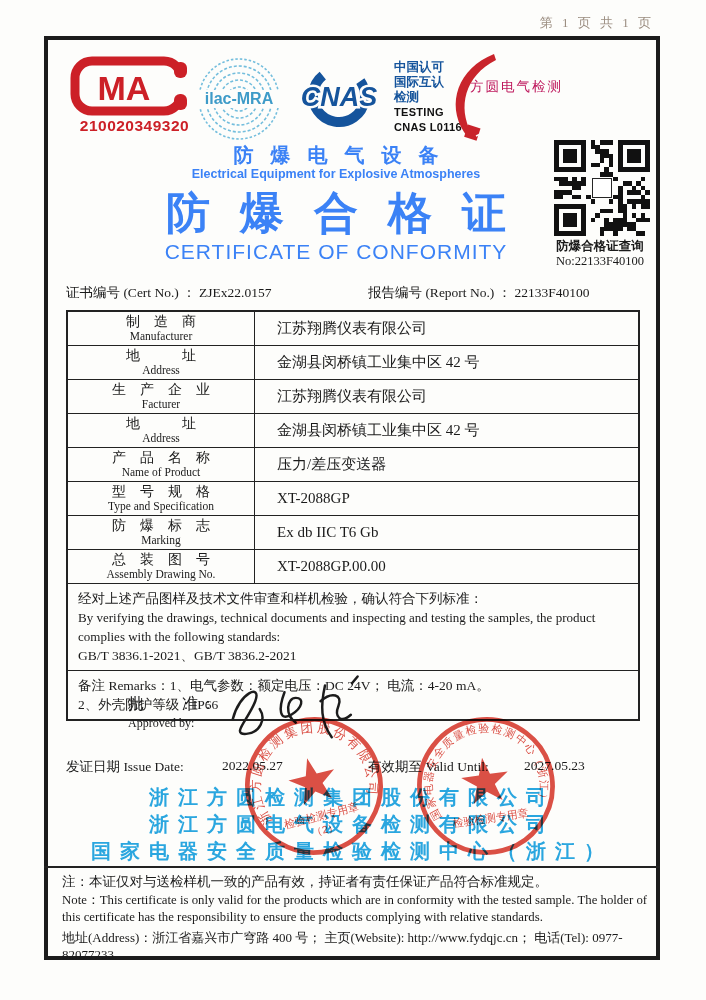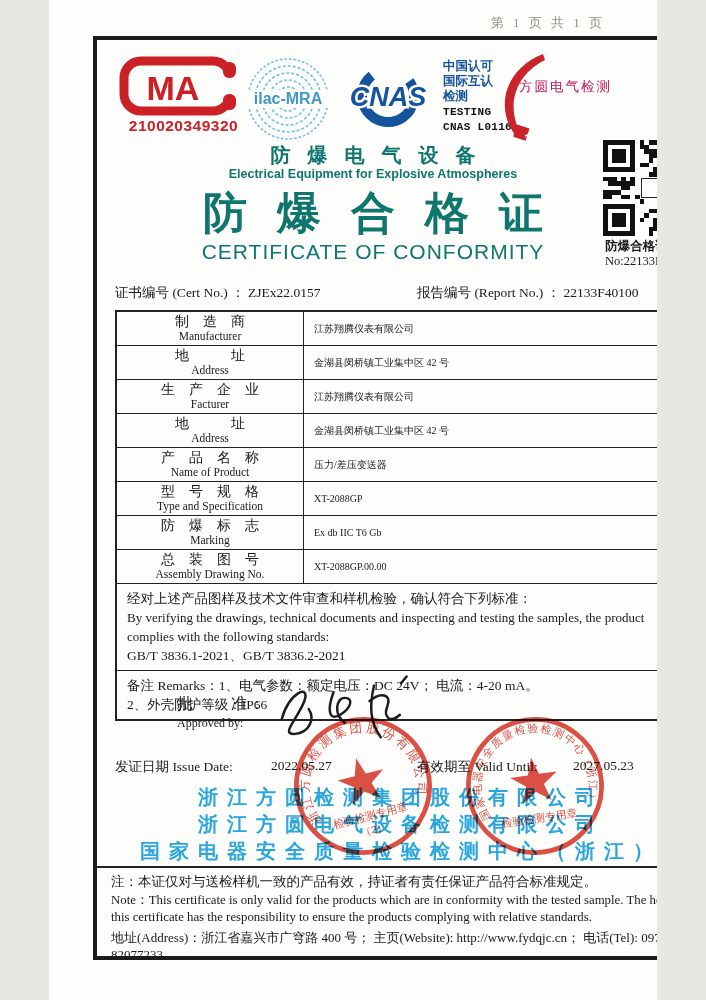--- a/index.html
+++ b/index.html
@@ -1,53 +1,53 @@
 <!DOCTYPE html>
 <html><head>
 <meta charset="utf-8">
 <style>
   html,body{margin:0;padding:0;background:#e9e7e2;}
   .page{
-    position:relative;width:608px;height:1000px;background:#fdfdfb;
+    position:relative;width:706px;height:1000px;background:#fdfdfb;
     font-family:"Liberation Serif","DejaVu Serif",serif;color:#1a1a1a;
     overflow:hidden;margin:0 auto;
   }
   .abs{position:absolute;}
   
   .pageno{top:14px;right:52px;font-size:13px;color:#9b8d80;letter-spacing:3px;}
   
   .frame{left:44px;top:36px;width:608px;height:916px;border:4px solid #1c1c1c;}
   
   .cma-num{left:62px;top:117px;width:145px;text-align:center;color:#cc2027;font-weight:bold;
     font-size:15.5px;font-family:"Liberation Sans",sans-serif;letter-spacing:.5px;}
-  .cnas-side{left:394px;top:60px;line-height:15px;font-family:Liberation Mono, monospace;}
+  .cnas-side{left:394px;top:60px;line-height:15px;font-family:Liberation Sans, sans-serif;}
   .cnas-side .zh{color:#15549c;font-size:12.5px;font-weight:bold;}
   .cnas-side .en{color:#111;font-size:11px;font-weight:bold;letter-spacing:.3px;}
   .fy-label{left:470px;top:78px;font-size:13.5px;color:#be185d;letter-spacing:2px;}
   
-  .tblock{left:44px;width:560px;text-align:center;color:#0f766e;}
+  .tblock{left:56px;width:560px;text-align:center;color:#3b82f6;}
   .t1{top:142px;font-size:20px;font-weight:bold;letter-spacing:17px;text-indent:17px;}
   .t2{top:167px;font-size:12.5px;font-weight:bold;font-family:"Liberation Sans",sans-serif;}
   .t3{top:184px;font-size:44px;font-weight:bold;letter-spacing:30px;text-indent:30px;}
   .t4{top:240px;font-size:21px;letter-spacing:1px;font-family:"Liberation Sans",sans-serif;}
   
   .qrwrap{left:550px;top:140px;width:100px;text-align:center;}
   .qr-caption{left:538px;top:238px;width:124px;text-align:center;font-size:12.5px;font-weight:bold;}
   .qr-number{left:538px;top:254px;width:124px;text-align:center;font-size:12.5px;}
   
   .certline{font-size:13.5px;top:284px;}
   .cl-a{left:66px;} .cl-b{left:368px;}
   
   table.main{left:66px;top:310px;width:574px;border-collapse:collapse;position:absolute;
     border:2px solid #222;}
   table.main td{border:1.5px solid #222;}
   td.lab{width:150px;text-align:center;padding:2px 18px;margin-left:40px;}
   td.lab .zh{font-size:14px;display:block;line-height:16px;}
   td.lab .en{font-size:11.5px;display:block;line-height:13px;}
-  td.val{font-size:10px;padding:2px 10px;height:28px;}
+  td.val{font-size:15px;padding:2px 22px;height:28px;}
   td.wide{padding:5px 10px;font-size:13.5px;line-height:19px;}
   .en-line{font-size:13px;}
   
   .app-zh{left:128px;top:694px;font-size:16px;letter-spacing:2px;}
   .app-en{left:128px;top:716px;font-size:12px;}
   
   .dates{top:758px;font-size:13.5px;}
   .d1{left:66px;} .d2{left:222px;} .d3{left:368px;} .d4{left:524px;}
   
   .issuer{left:44px;width:616px;text-align:center;color:#2aa6df;font-weight:bold;

